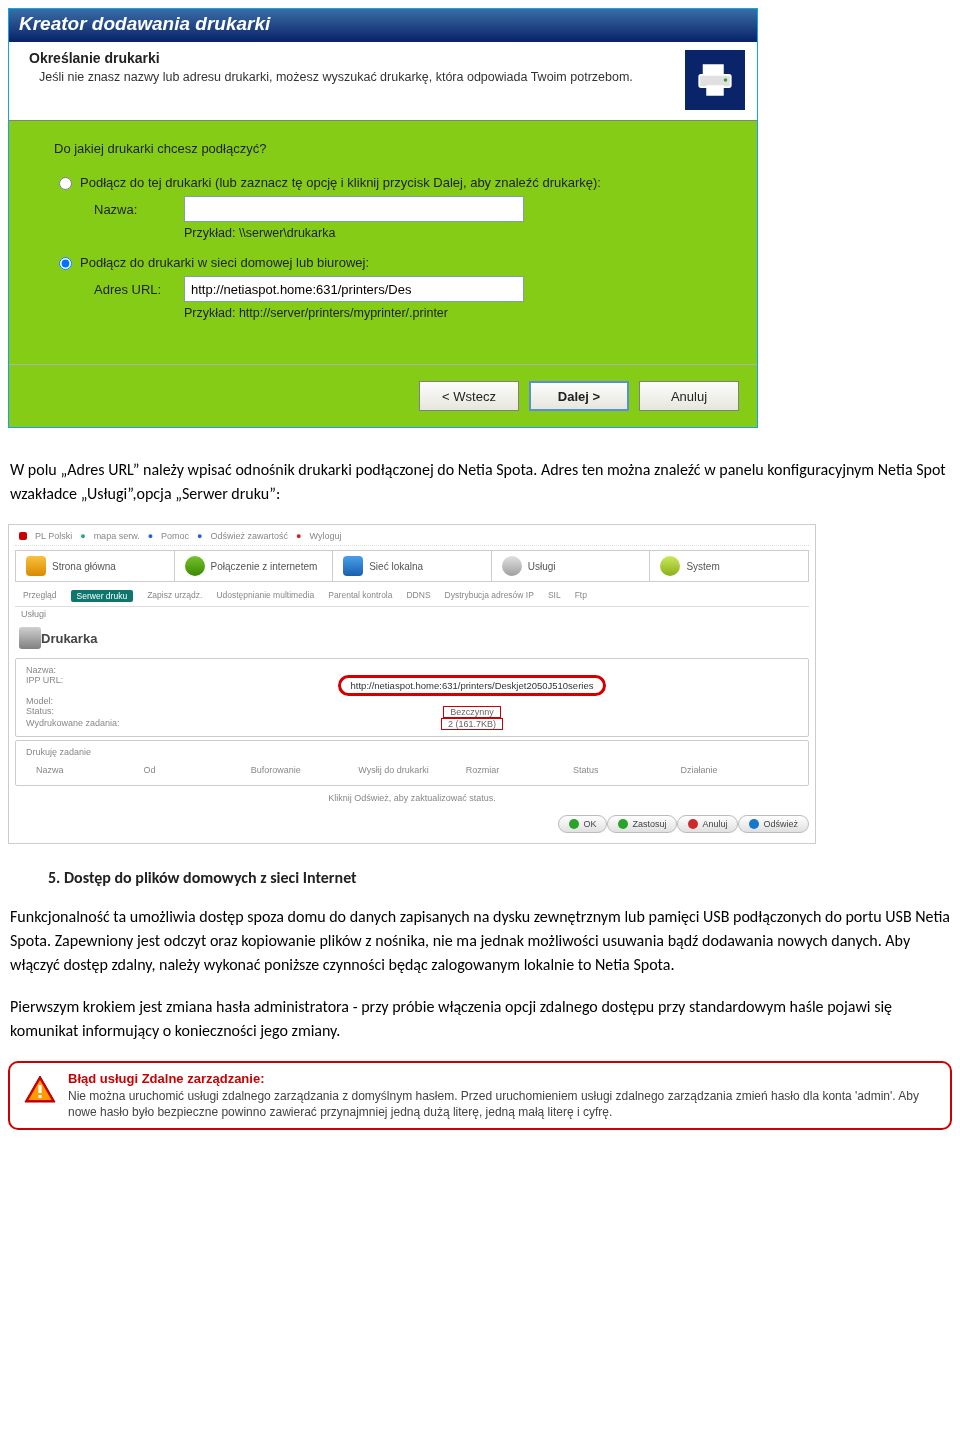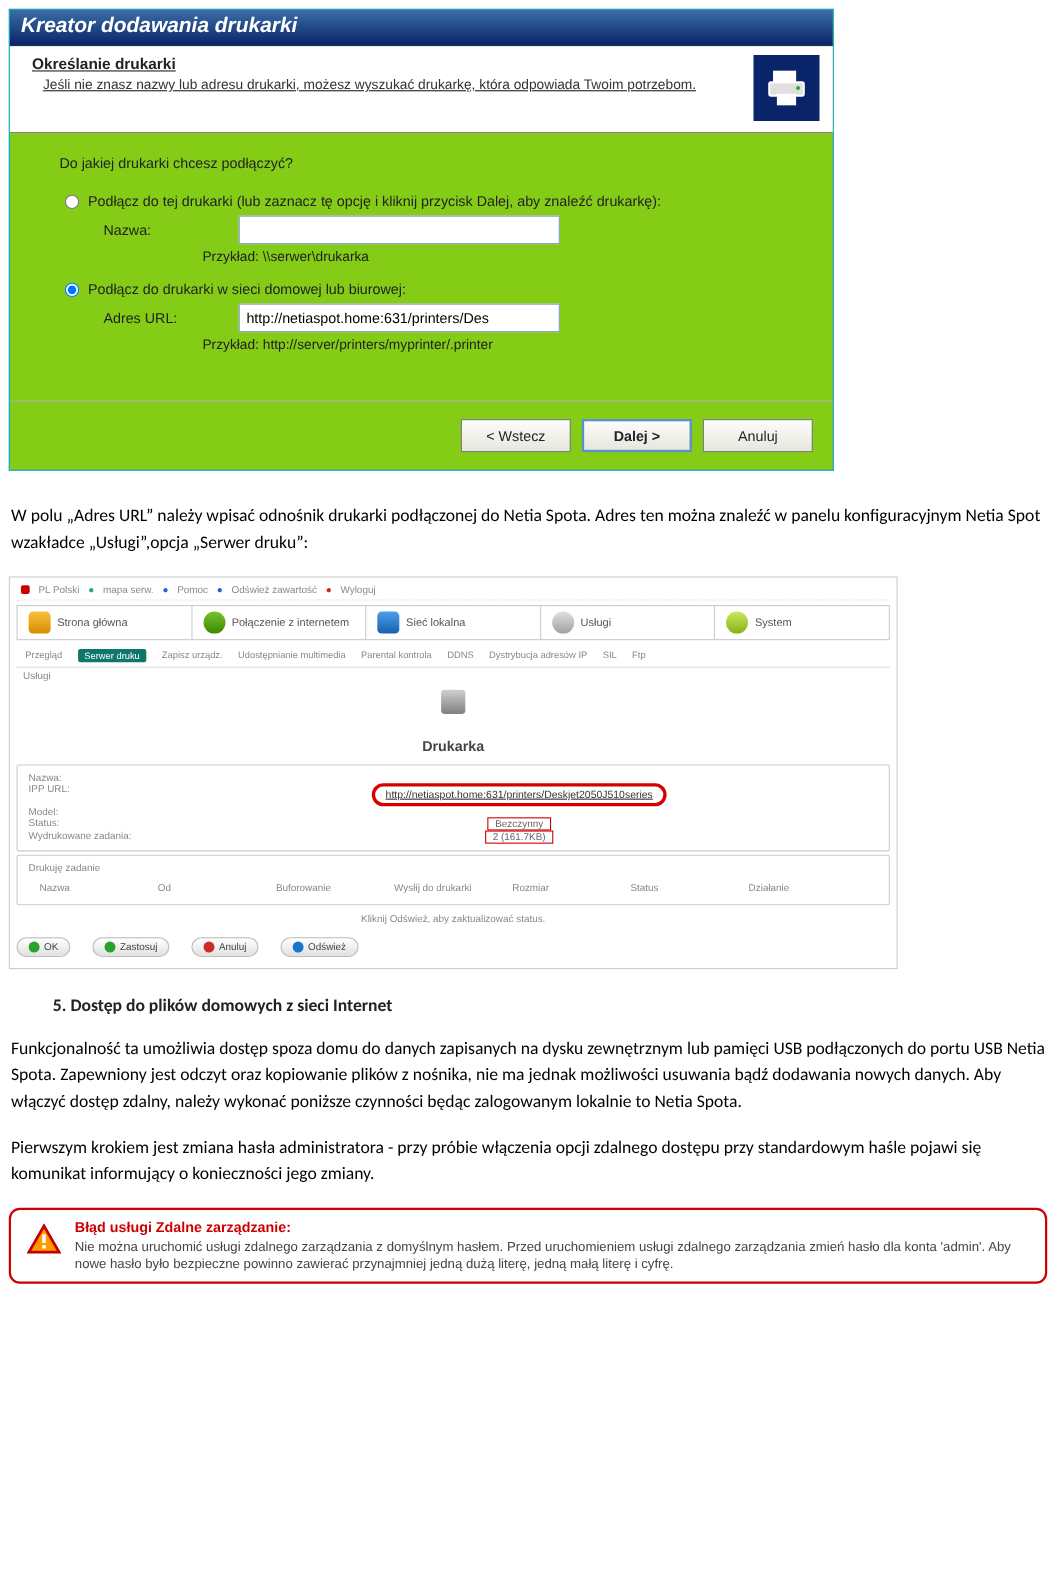--- a/index.html
+++ b/index.html
@@ -29,43 +29,42 @@
     font-size: 19px;
     padding: 4px 10px 6px 10px;
     border-bottom: 1px solid #0a246a;
   }
   .wizard-header {
     display: flex;
     background: #ffffff;
     border-bottom: 1px solid #828282;
     padding: 8px 12px 10px 20px;
     align-items: flex-start;
-    text-decoration: underline;
   }
   .wizard-header-text { flex: 1; }
   .wizard-header-title { font-weight: bold; font-size: 14px; margin-bottom: 3px; }
   .wizard-header-desc { font-size: 12.5px; color: #333; line-height: 1.35; padding-left: 10px; }
   .wizard-header-icon {
     width: 60px; height: 60px;
     background: #0a246a;
     display: flex; align-items: center; justify-content: center;
     margin-left: 10px;
   }
   .wizard-header-icon svg { width: 42px; height: 42px; }
 
   .wizard-body { padding: 20px 30px 30px 45px; font-size: 13px; color: #222; }
   .wizard-body .question { margin-bottom: 18px; }
   .radio-row { display: flex; align-items: center; margin: 10px 0 6px 0; }
   .radio-row input { margin-right: 8px; }
   .subfield { display: flex; align-items: center; margin: 6px 0 2px 40px; }
   .subfield label { width: 90px; color: #222; }
   .subfield input[type=text] {
-    width: 292px; height: 26px;
+    width: 340px; height: 26px;
     border: 1px solid #7f9db9; background: #fff;
-    padding: 2px 6px; font-size: 13px; margin-left: 33px;
+    padding: 2px 6px; font-size: 13px;
   }
   .example { margin: 4px 0 14px 130px; font-size: 12.5px; color: #222; }
 
   .wizard-footer {
     border-top: 1px solid #b0b0b0;
     padding: 16px 18px;
     display: flex;
     justify-content: flex-end;
     gap: 10px;
   }
@@ -103,30 +102,30 @@
   }
   .spot-tab:last-child { border-right: none; }
   .tab-icon { width: 20px; height: 20px; border-radius: 4px; display:inline-block; }
   .ic-home { background: linear-gradient(#f7c23b,#d98b00); }
   .ic-net { background: linear-gradient(#77c12f,#3a8a00); border-radius:50%; }
   .ic-local { background: linear-gradient(#4aa0e8,#1860b0); }
   .ic-serv { background: linear-gradient(#e0e0e0,#a0a0a0); border-radius:50%; }
   .ic-sys { background: linear-gradient(#c9e85b,#8bb018); border-radius:50%; }
   .spot-subtabs { display:flex; gap:14px; padding: 4px 8px; font-size:8.5px; color:#888; border-bottom:1px solid #ddd;}
   .spot-subtabs .act { background:#0f766e; color:#fff; padding:1px 6px; border-radius:2px;}
-  .spot-section-title { display:flex; align-items:center; gap:22px; font-size: 13px; font-weight:bold; color:#444; padding: 6px 4px; flex-direction: column;}
+  .spot-section-title { display:flex; align-items:center; gap:0; font-size: 13px; font-weight:bold; color:#444; padding: 6px 4px;}
   .ic-printer { width:22px; height:22px; background: linear-gradient(#d0d0d0,#808080); display:inline-block; border-radius:3px;}
   .spot-box { border:1px solid #ccc; border-radius:2px; margin:3px 0; padding:6px 10px; }
   .spot-row { display:flex; }
   .spot-row .lbl { width:120px; color:#888; font-size:9px; }
   .spot-row .val { flex:1; font-size:9px; color:#666; display:flex; justify-content:center; }
-  .ipp-hl { border: 3px solid #d40000; border-radius: 14px; padding: 2px 10px; color:#333; font-size:9.5px;text-decoration:underline; }
+  .ipp-hl { border: 3px solid #d40000; border-radius: 14px; padding: 2px 10px; color:#333; font-size:9.5px; }
   .spot-btm-hdr { display:flex; padding:4px 10px; font-size:9px; color:#888; }
   .spot-btm-hdr div{flex:1;}
-  .spot-btns { display:flex; gap:20px; justify-content:flex-start; margin-top:8px;}
+  .spot-btns { display:flex; gap:0; justify-content:flex-end; margin-top:8px;}
   .pill-btn { border:1px solid #bbb; background:linear-gradient(#fff,#e0e0e0); border-radius:12px; padding:3px 10px; font-size:9px; display:flex; align-items:center; gap:4px; color:#444;}
   .dot { width:10px; height:10px; border-radius:50%; display:inline-block;}
   .dot.g{background:#29a329;} .dot.r{background:#cc2b2b;} .dot.b{background:#1676c9;}
   .spot-refresh-note{ text-align:center; font-size:9px; color:#888; padding: 4px;}
 
   
   .error-box {
     border: 2px solid #c00; border-radius: 10px;
     background: #fff;
     padding: 8px 14px;

